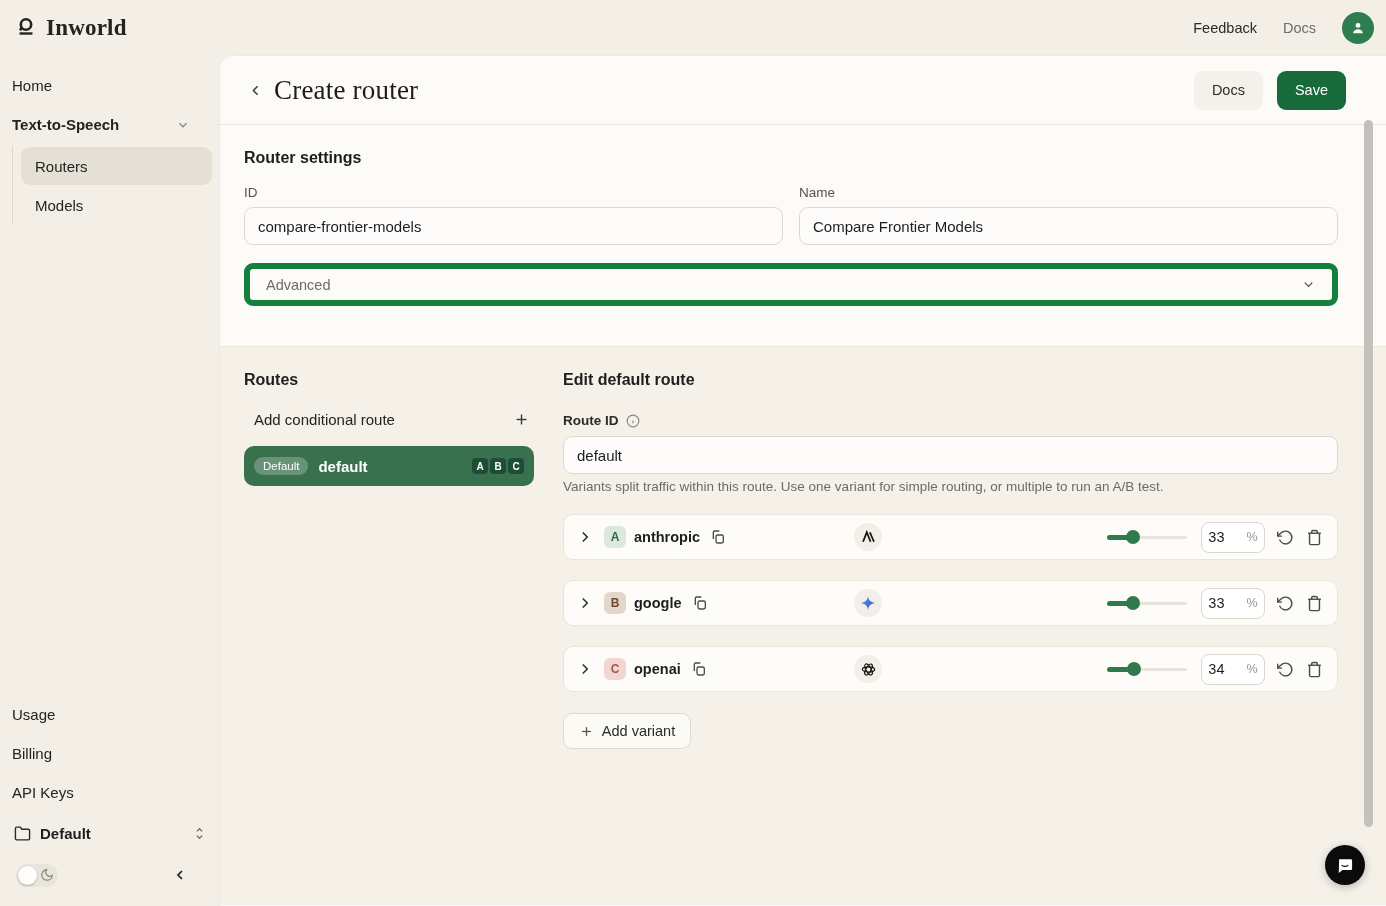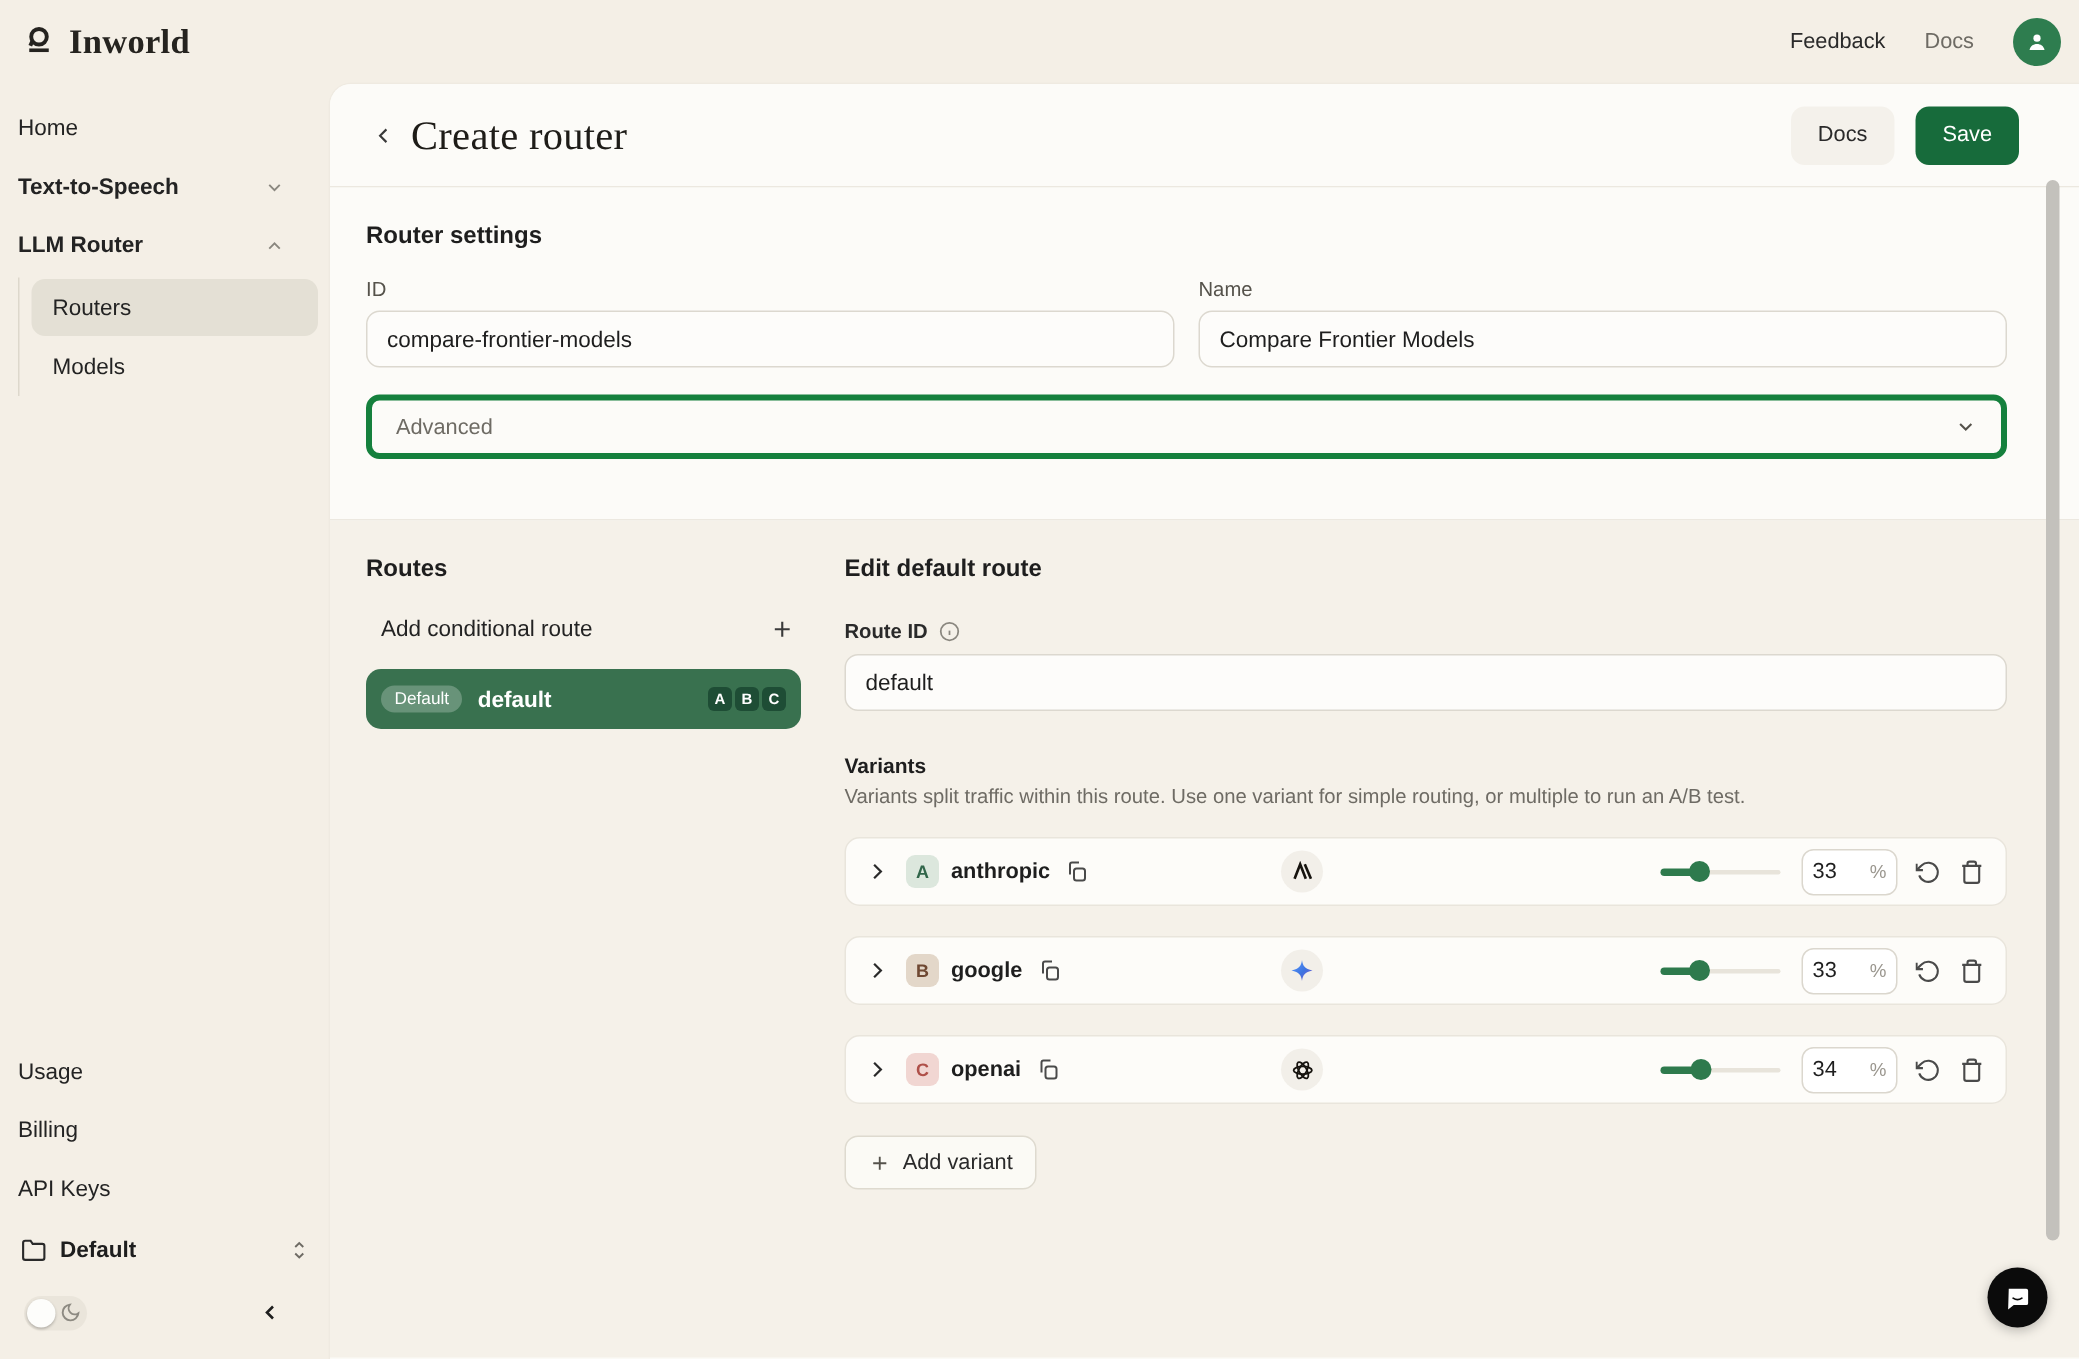--- a/index.html
+++ b/index.html
@@ -50,21 +50,21 @@
   .btn.ghost { background:#F4F1EB; color:#2A2A2A; }
   .btn.primary { background:#176B3B; color:#FFFFFF; }
 
   
   .settings-section { background:#FCFBF8; border-bottom:1px solid #ECE8E0; padding:24px 48px 40px 24px; }
   .section-heading { font-size:16px; font-weight:700; color:#1E1E1E; }
   .field-row { display:flex; gap:16px; margin-top:18px; }
   .field { flex:1; }
   .field-label { font-size:13.5px; color:#55524B; margin-bottom:7px; }
   .text-input { width:100%; height:38px; border:1px solid #DCD8CF; border-radius:9px; background:#FDFCFA; padding:0 13px; font-size:15px; color:#1E1E1E; font-family:"Liberation Sans", sans-serif; outline:none; }
-  .advanced-box { margin-top:18px; height:43px; border:4px solid #15803d; border-radius:9px; display:flex; align-items:center; justify-content:space-between; padding:0 16px; color:#6E6B64; font-size:14.5px; cursor:pointer; background:#FCFBF8; }
+  .advanced-box { margin-top:18px; height:43px; border:6px solid #15803d; border-radius:9px; display:flex; align-items:center; justify-content:space-between; padding:0 16px; color:#6E6B64; font-size:14.5px; cursor:pointer; background:#FCFBF8; }
 
   
   .lower-section { background:#F5F1E9; padding:24px 48px 24px 24px; display:flex; gap:29px; height:558px; }
   .routes-col { width:290px; flex:none; }
   .routes-heading { font-size:16px; font-weight:700; margin-bottom:18px; }
   .add-route-row { display:flex; align-items:center; justify-content:space-between; padding:4px 4px 4px 10px; font-size:15px; color:#232323; cursor:pointer; margin-bottom:14px; }
   .route-card { height:40px; border-radius:10px; background:#39714F; display:flex; align-items:center; padding:0 10px; gap:10px; cursor:pointer; }
   .route-pill { background:rgba(255,255,255,.24); color:#FFFFFF; font-size:11.5px; padding:3px 9px; border-radius:999px; }
   .route-name { color:#FFFFFF; font-weight:700; font-size:15px; flex:1; }
   .route-letters { display:flex; gap:2px; }
@@ -132,26 +132,20 @@
 <aside class="sidebar">
   <div class="nav-item">
     <span class="lbl">Home</span>
   </div>
   <div class="nav-item bold">
     <span class="lbl">Text-to-Speech</span>
     <svg class="nav-chevron" width="14" height="14" viewBox="0 0 24 24" fill="none" stroke="currentColor" stroke-width="2.2">
         <polyline points="6 9 12 15 18 9"></polyline>
       </svg>
   </div>
-  <div class="nav-item bold">
-    <span class="lbl">LLM Router</span>
-    <svg class="nav-chevron" width="14" height="14" viewBox="0 0 24 24" fill="none" stroke="currentColor" stroke-width="2.2">
-        <polyline points="6 15 12 9 18 15"></polyline>
-      </svg>
-  </div>
   <div class="subnav">
     <div class="subnav-item selected">
       <span>Routers</span>
     </div>
     <div class="subnav-item">
       <span>Models</span>
     </div>
   </div>
 
   <div class="sidebar-spacer"></div>
@@ -253,21 +247,20 @@
       <div class="routeid-label-row">
         <span class="routeid-label">Route ID</span>
         <svg class="info-icon" width="14" height="14" viewBox="0 0 24 24" fill="none" stroke="currentColor" stroke-width="2">
           <circle cx="12" cy="12" r="10"></circle>
             <line x1="12" y1="16" x2="12" y2="11"></line>
             <line x1="12" y1="8" x2="12.01" y2="8"></line>
         </svg>
       </div>
       <input class="text-input" type="text" value="default" style="">
 
-      <div class="variants-heading">Variants</div>
       <div class="variants-desc">Variants split traffic within this route. Use one variant for simple routing, or multiple to run an A/B test.</div>
 
       
       <div class="variant-card">
         <div class="v-left">
           <svg class="v-chevron" viewBox="0 0 24 24" fill="none" stroke="currentColor" stroke-width="2">
               <polyline points="9 6 15 12 9 18"></polyline>
             </svg>
           <span class="v-badge a">A</span>
           <span class="v-name">anthropic</span>

